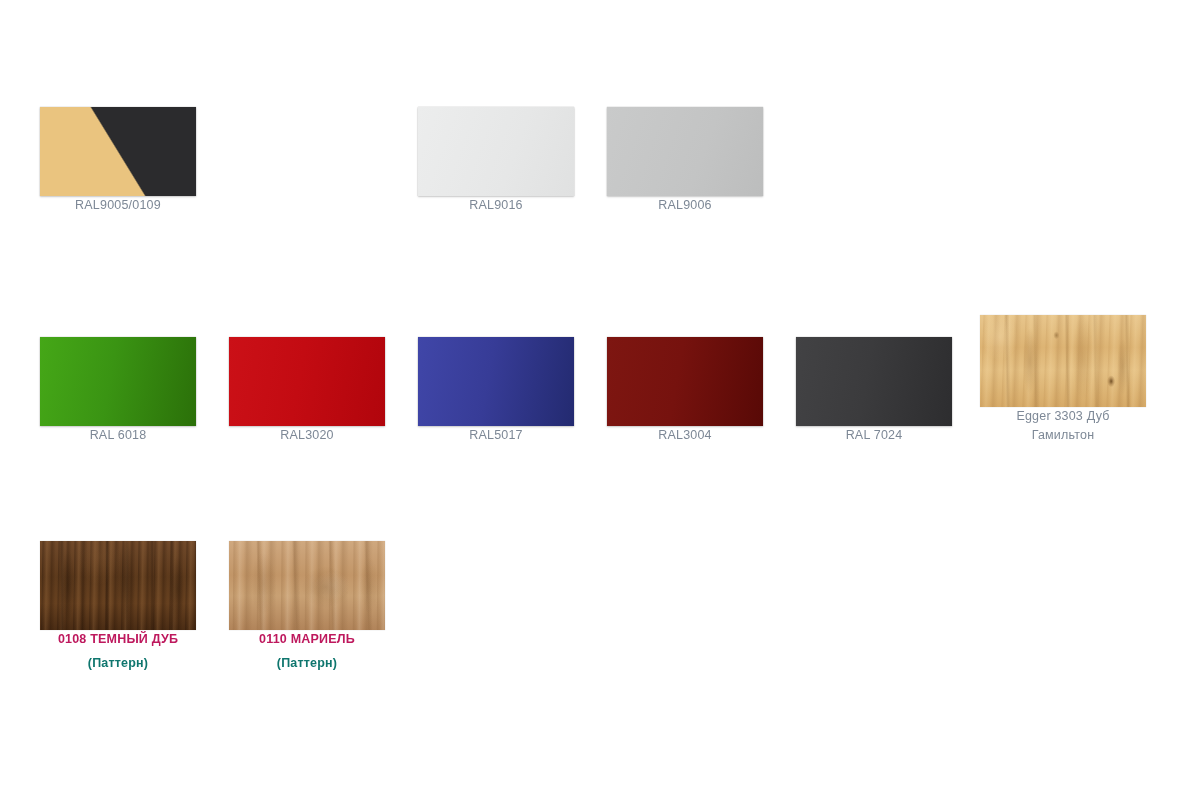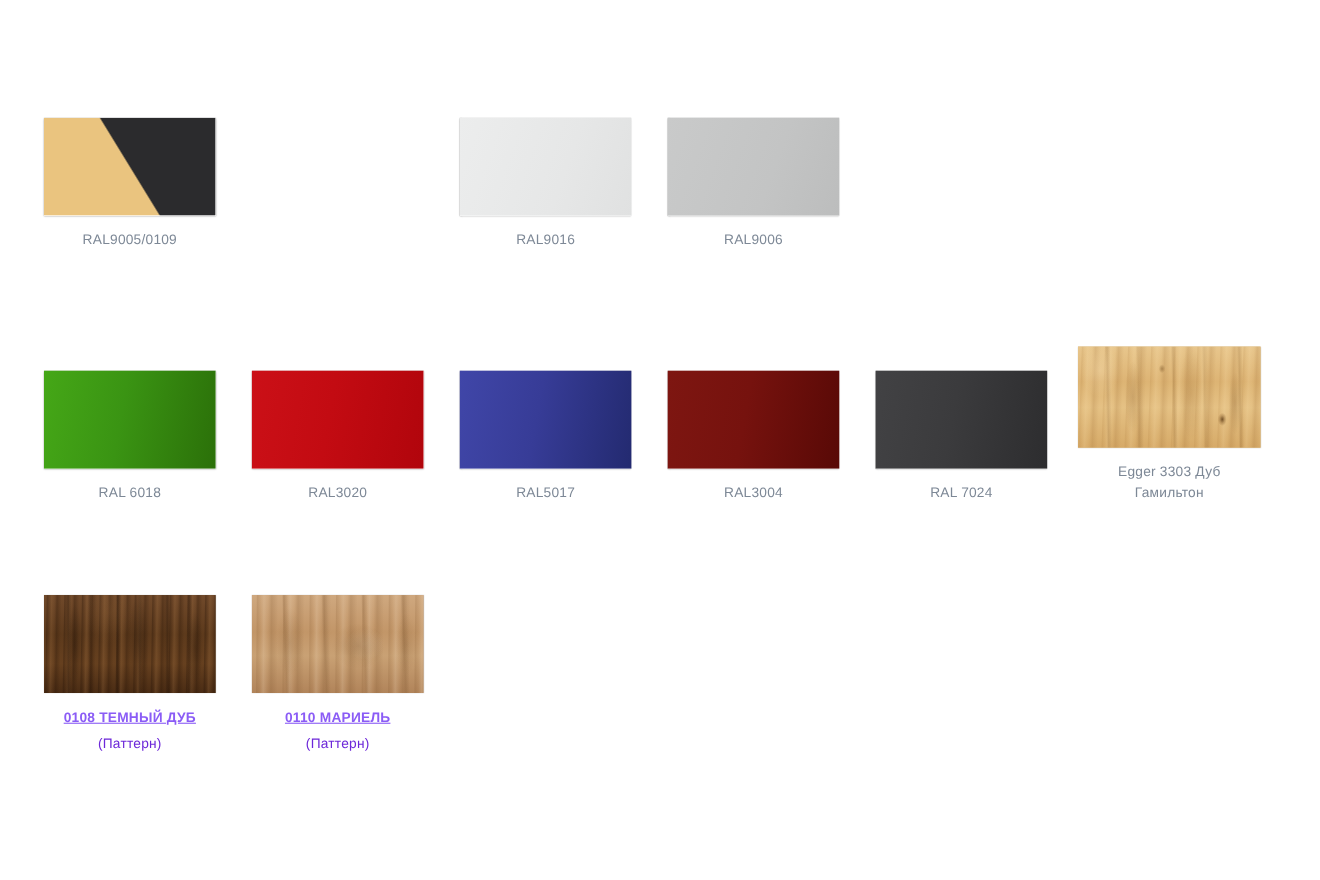--- a/index.html
+++ b/index.html
@@ -40,37 +40,35 @@
   }
   .swatch-chip.tall {
     width: 166px;
     height: 92px;
   }
   .swatch-chip.wood-chip {
     box-shadow: 0 0 1px rgba(0,0,0,0.22);
   }
 
   .swatch-label {
-    margin-top: 13px;
     font-size: 12.5px;
     line-height: 19px;
     color: #7d8896;
     letter-spacing: 0.2px;
     font-weight: 400;
     white-space: pre-line;
   }
   .swatch-label.bold {
     font-weight: 700;
-    color: #8b5cf6;
-    text-decoration: underline;
+    color: #be185d;
   }
   .swatch-sub {
     display: block;
-    font-weight: 400;
-    color: #6d28d9;
+    font-weight: 700;
+    color: #0f766e;
   }
 
   
   .diag-black {
     position: absolute;
     inset: 0;
   }
 
   
   .wood {

